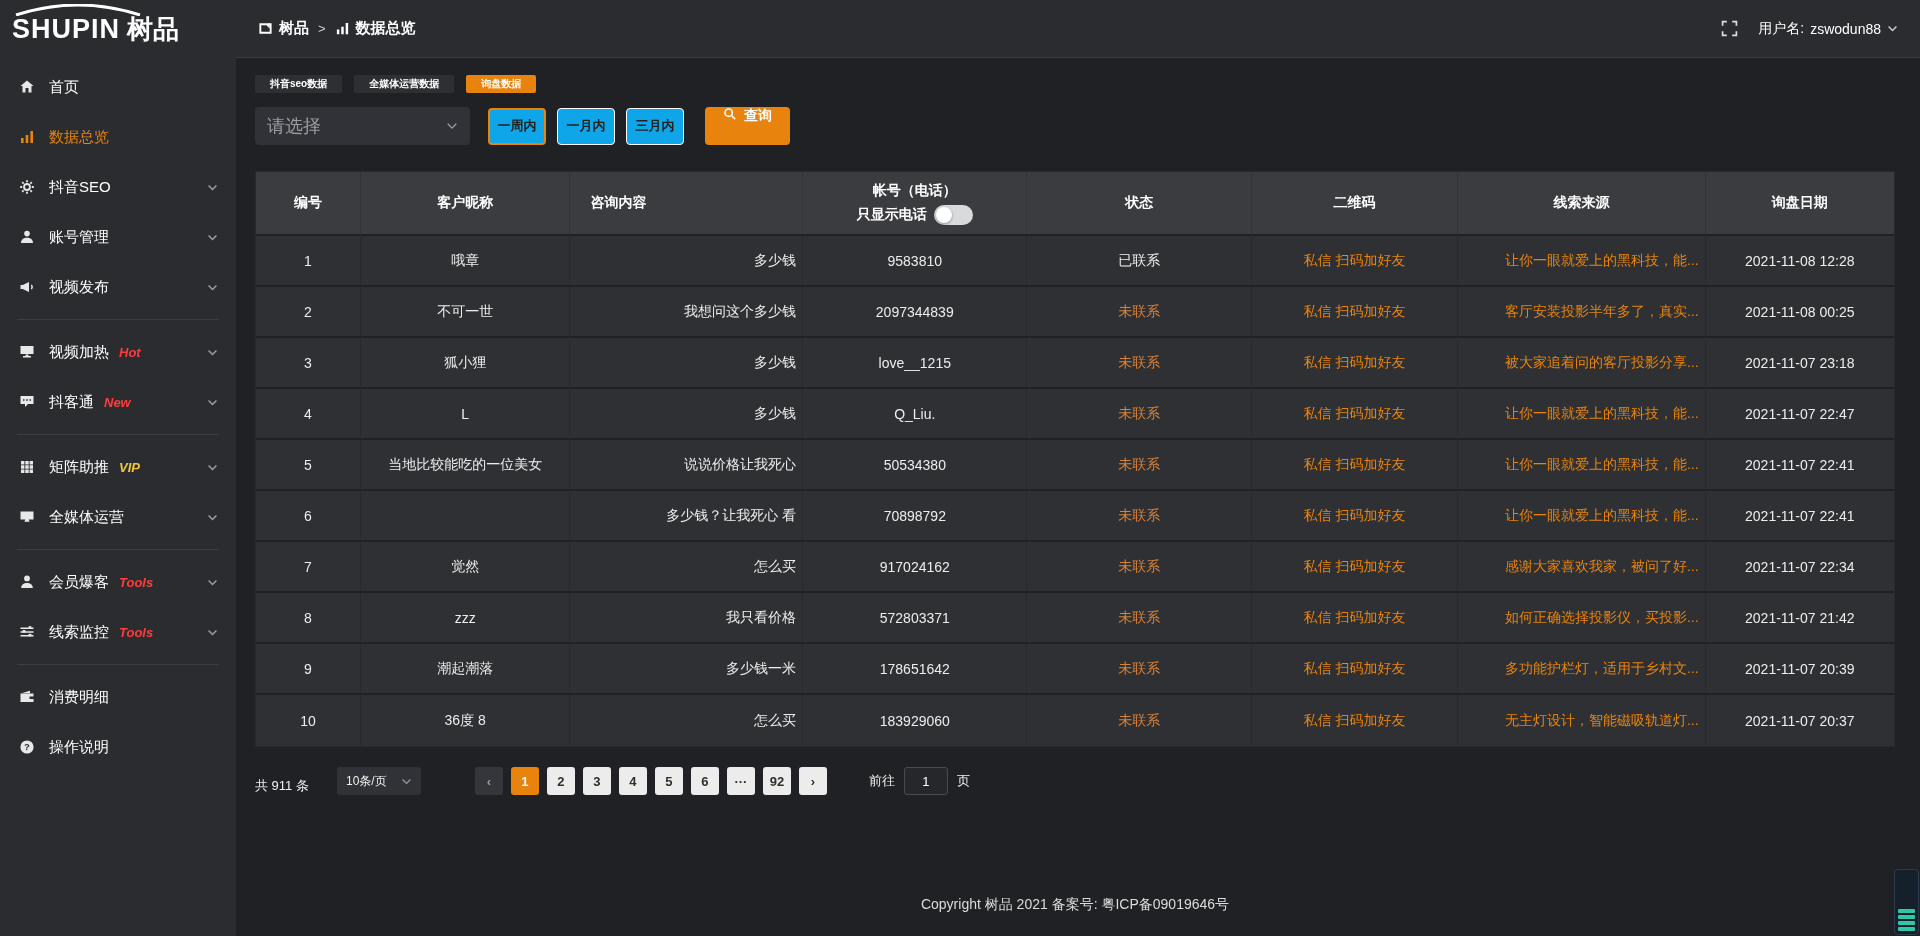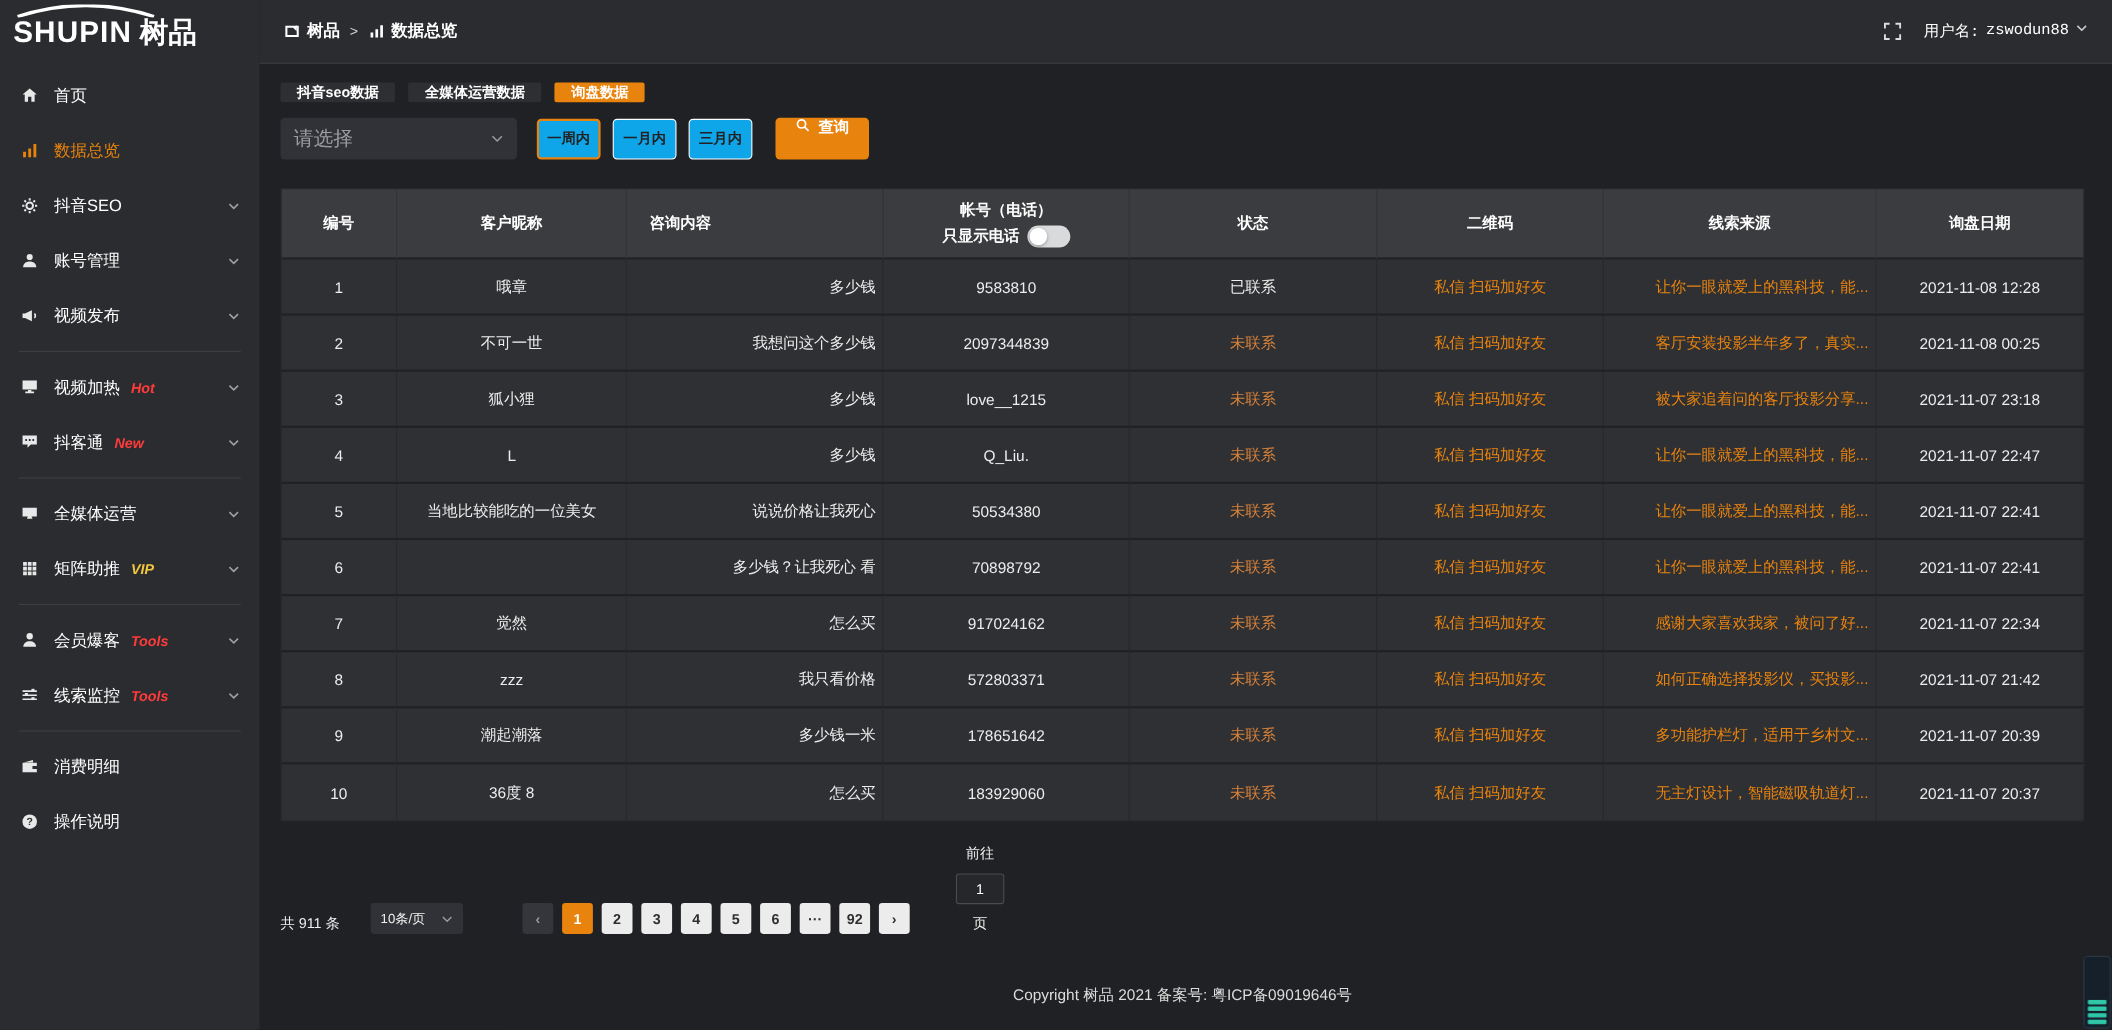--- a/index.html
+++ b/index.html
@@ -33,25 +33,25 @@
   .side-badge{margin-left:10px;font-style:italic;font-weight:800;font-size:13px;}
   .side-chev{margin-left:auto;display:flex;color:#a0a0a2;}
   .side-divider{height:1px;background:#3d3e41;margin:7px 17px;}
   
   .main-col{flex:1;display:flex;flex-direction:column;height:100%;}
   .topbar{height:58px;min-height:58px;background:var(--bg-side);display:flex;align-items:center;justify-content:space-between;padding:0 22px;border-bottom:1px solid #3a3b3e;}
   .breadcrumb{display:flex;align-items:center;gap:9px;font-size:15px;font-weight:700;color:#fff;}
   .crumb{display:flex;align-items:center;gap:6px;cursor:pointer;}
   .crumb-sep{color:#cfcfcf;font-size:13px;font-weight:400;}
   .topbar-right{display:flex;align-items:center;gap:20px;}
-  .user-menu{display:flex;gap:6px;font-size:14px;cursor:pointer;font-family:Liberation Mono, monospace;}
+  .user-menu{display:flex;align-items:center;gap:6px;font-size:14px;cursor:pointer;}
   
   .content{flex:1;display:flex;flex-direction:column;padding:0 25px 0 19px;overflow:hidden;}
   .tabs{margin-top:17px;display:flex;}
-  .tab{height:18px;padding:0 15px;background:#2e2f32;color:#fff;font-size:13px;font-weight:700;border:none;border-radius:2px;margin-right:12px;cursor:pointer;font-family:inherit;}
+  .tab{height:18px;padding:0 15px;background:#2e2f32;color:#fff;font-size:10px;font-weight:700;border:none;border-radius:2px;margin-right:12px;cursor:pointer;font-family:inherit;}
   .tab.active{background:var(--accent);}
   .filter-row{margin-top:14px;display:flex;align-items:center;}
   .select{width:215px;height:38px;background:#313237;border-radius:4px;display:flex;align-items:center;padding:0 12px;color:#9b9ca0;font-size:18px;margin-right:18px;cursor:pointer;}
   .select .chev{margin-left:auto;display:flex;color:#9b9ca0;}
   .range-btn{height:37px;padding:0 2px;min-width:58px;background:#0ea5e9;color:#222;font-size:13px;font-weight:700;border:1px solid #fff;border-radius:4px;margin-right:11px;cursor:pointer;font-family:inherit;}
   .range-btn.active{border:2px solid var(--accent);}
   .query-btn{height:38px;padding:0 18px;margin-left:10px;background:var(--accent);color:#fff;border:none;border-radius:4px;font-size:14px;font-weight:700;display:flex;gap:7px;cursor:pointer;font-family:inherit;}
   
   .table-wrap{margin-top:26px;border:1px solid #28292c;}
   table{width:100%;border-collapse:separate;border-spacing:0;table-layout:fixed;}
@@ -69,21 +69,21 @@
   
   .pagination{display:flex;align-items:flex-end;margin-top:20px;font-size:13px;color:#eee;}
   .pg-total{margin-right:28px;font-size:13px;}
   .page-size{width:84px;height:28px;background:#313237;border-radius:3px;display:flex;align-items:center;padding:0 9px;font-size:12px;margin-right:54px;cursor:pointer;}
   .page-size .chev{margin-left:auto;display:flex;color:#9b9ca0;}
   .pg-btn{min-width:28px;height:28px;border:none;border-radius:3px;margin-right:8px;display:flex;align-items:center;justify-content:center;font-size:13px;font-weight:700;cursor:pointer;font-family:inherit;padding:0 4px;}
   .pg-prev{background:#35363b;color:#9a9a9c;}
   .pg-num{background:#ececec;color:#2f2f2f;}
   .pg-num.active{background:var(--accent);color:#fff;}
   .pg-next{background:#ececec;color:#2f2f2f;}
-  .goto{margin-left:34px;display:flex;align-items:center;gap:9px;flex-direction:column;}
+  .goto{margin-left:34px;display:flex;align-items:center;gap:9px;}
   .goto input{width:44px;height:28px;background:#26272a;border:1px solid #4a4b4f;border-radius:3px;color:#fff;text-align:center;font-size:13px;font-family:inherit;}
   
   .footer{margin-top:auto;text-align:center;padding-bottom:22px;color:#dcdcdc;font-size:14px;}
   
   .corner-widget{position:fixed;right:1px;bottom:1px;width:25px;height:66px;background:#15202b;border:1px solid #2b3b4b;border-radius:4px;display:flex;flex-direction:column;justify-content:flex-end;gap:2px;padding:3px;}
   .corner-widget .bar{height:4px;background:#2fc7a8;border-radius:1px;}
   svg{display:block;}
 </style>
 </head>
 <body>
@@ -183,38 +183,38 @@
         <span class="side-chev">
           <svg width="11" height="11" viewBox="0 0 14 14">
             <path d="M2 4.5l5 5 5-5" fill="none" stroke="#a0a0a2" stroke-width="1.8"></path>
           </svg>
         </span>
       </div>
       <div class="side-divider"></div>
       <div class="side-item">
         <span class="ic">
           <svg width="16" height="16" viewBox="0 0 16 16" fill="currentColor">
-            <path d="M1.5 2.5h13v8h-13zM6.3 10.5h3.4l.9 2.2H5.4z"></path>
-          </svg>
-        </span>
-        <span class="side-label">全媒体运营</span>
-        <span class="side-chev">
-          <svg width="11" height="11" viewBox="0 0 14 14">
-            <path d="M2 4.5l5 5 5-5" fill="none" stroke="#a0a0a2" stroke-width="1.8"></path>
-          </svg>
-        </span>
-      </div>
-      <div class="side-item">
-        <span class="ic">
-          <svg width="16" height="16" viewBox="0 0 16 16" fill="currentColor">
             <path d="M2 2h3.4v3.4H2zM6.3 2h3.4v3.4H6.3zM10.6 2H14v3.4h-3.4zM2 6.3h3.4v3.4H2zM6.3 6.3h3.4v3.4H6.3zM10.6 6.3H14v3.4h-3.4zM2 10.6h3.4V14H2zM6.3 10.6h3.4V14H6.3zM10.6 10.6H14V14h-3.4z"></path>
           </svg>
         </span>
         <span class="side-label">矩阵助推</span>
         <span class="side-badge" style="color: rgb(243, 199, 61);">VIP</span>
+        <span class="side-chev">
+          <svg width="11" height="11" viewBox="0 0 14 14">
+            <path d="M2 4.5l5 5 5-5" fill="none" stroke="#a0a0a2" stroke-width="1.8"></path>
+          </svg>
+        </span>
+      </div>
+      <div class="side-item">
+        <span class="ic">
+          <svg width="16" height="16" viewBox="0 0 16 16" fill="currentColor">
+            <path d="M1.5 2.5h13v8h-13zM6.3 10.5h3.4l.9 2.2H5.4z"></path>
+          </svg>
+        </span>
+        <span class="side-label">全媒体运营</span>
         <span class="side-chev">
           <svg width="11" height="11" viewBox="0 0 14 14">
             <path d="M2 4.5l5 5 5-5" fill="none" stroke="#a0a0a2" stroke-width="1.8"></path>
           </svg>
         </span>
       </div>
       <div class="side-divider"></div>
       <div class="side-item">
         <span class="ic">
           <svg width="16" height="16" viewBox="0 0 16 16" fill="currentColor">

